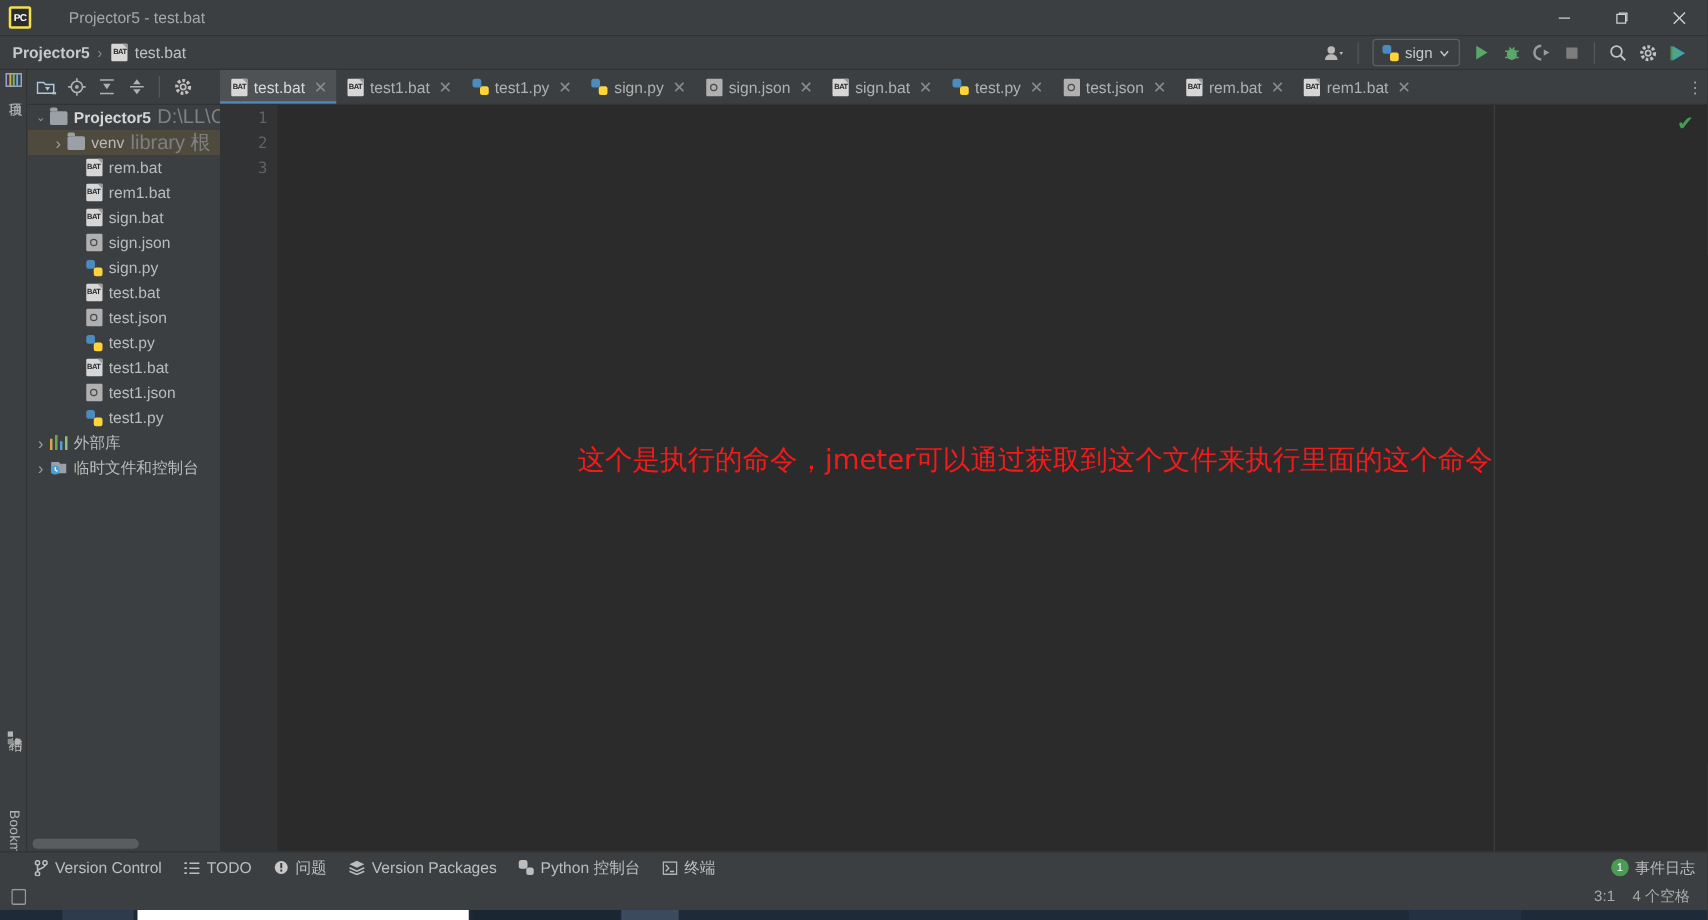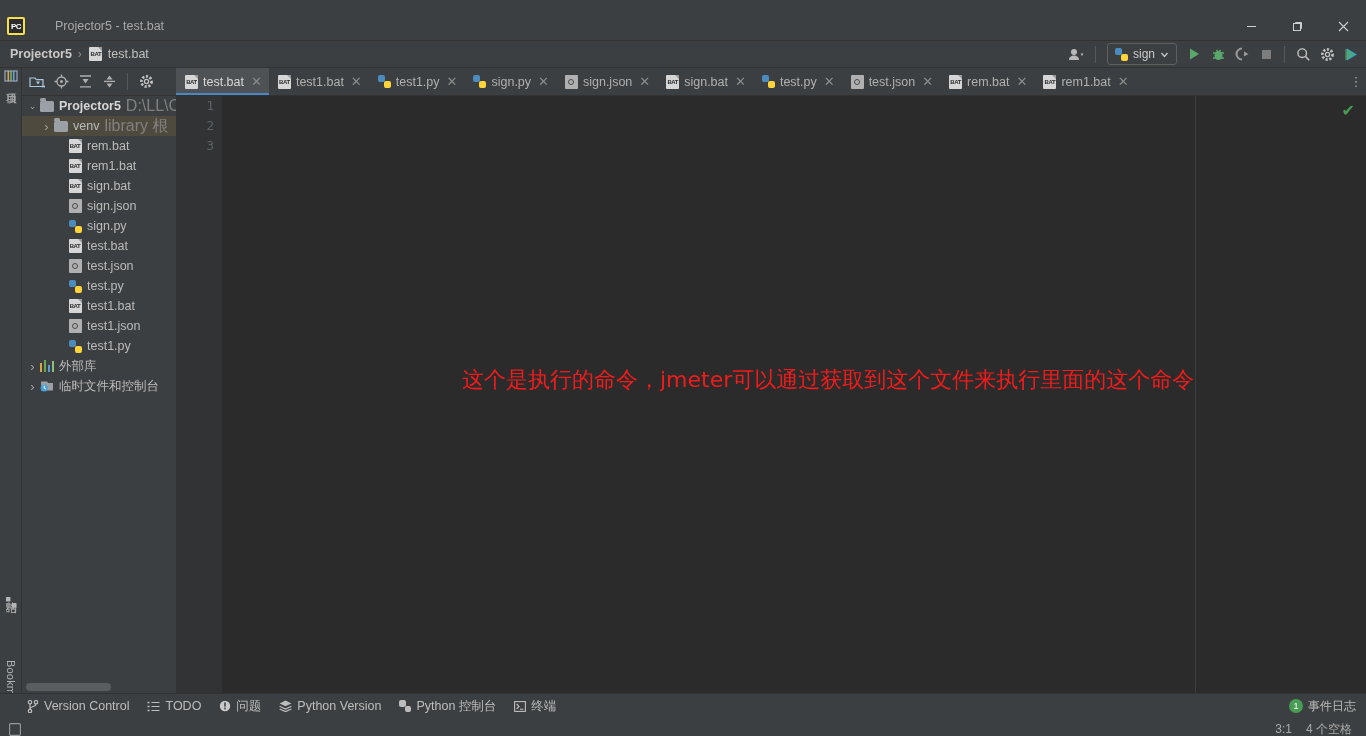--- a/index.html
+++ b/index.html
@@ -5,21 +5,21 @@
   * { box-sizing: border-box; margin: 0; padding: 0; }
   html, body {
     width: 1366px; height: 736px;
     overflow: hidden;
     background: #3c3f41;
     font-family: "Liberation Sans", "DejaVu Sans", sans-serif;
     font-size: 12px;
     color: #bbbbbb;
     -webkit-font-smoothing: antialiased;
   }
-  .app { position: relative; width: 1366px; height: 644px; margin-top: 12px; }
+  .app { position: relative; width: 1366px; height: 644px; }
 
   
   .titlebar {
     position: absolute; top:0; left:0; width:1366px; height:29px;
     background:#3c3f41;
     display:flex; align-items:center;
     border-bottom:1px solid #323232;
   }
   .pc-logo {
     width:18px; height:18px; margin-left:7px; margin-right:8px;
@@ -46,21 +46,21 @@
   
   .navbar {
     position:absolute; top:29px; left:0; width:1366px; height:27px;
     background:#3c3f41; display:flex; align-items:center;
     border-bottom:1px solid #323232;
   }
   .crumb { display:flex; align-items:center; padding-left:10px; }
   .crumb-txt { font-size:12.5px; color:#c9c9c9; font-weight:bold; }
   .crumb-sep { color:#8a8a8a; margin:0 6px; font-size:12px; }
   .crumb-file { font-size:12.5px; color:#c0c0c0; font-weight:normal; }
-  .nav-right { margin-left:auto; display:flex; align-items:center; padding-right:4px; gap:2px; }
+  .nav-right { margin-left:auto; display:flex; align-items:center; padding-right:13px; gap:2px; }
   .tb-btn {
     display:flex; align-items:center; justify-content:center;
     height:22px; min-width:22px; padding:0 3px; border-radius:3px;
   }
   .runcfg {
     display:flex; align-items:center; gap:5px;
     height:22px; padding:0 7px; border:1px solid #5e6060; border-radius:3px;
     margin:0 4px; color:#c9c9c9; font-size:12px;
   }
   .vsep { width:1px; height:17px; background:#555759; margin:0 5px; }
@@ -667,21 +667,21 @@
         <rect x="5.2" y="7.6" width="1.6" height="1.7" fill="#3c3f41"></rect>
       </svg>
       <span>问题</span>
     </div>
     <div class="bwin">
       <svg width="13" height="12" viewBox="0 0 13 12">
         <path d="M6.5 0.6 L12.4 3.4 L6.5 6.2 L0.6 3.4 Z" fill="#bdbdbd"></path>
         <path d="M0.6 6.2 L6.5 9 L12.4 6.2" fill="none" stroke="#bdbdbd" stroke-width="1.2"></path>
         <path d="M0.6 9 L6.5 11.6 L12.4 9" fill="none" stroke="#bdbdbd" stroke-width="1.2"></path>
       </svg>
-      <span>Python Version</span>
+      <span>Version Packages</span>
     </div>
     <div class="bwin">
       <span class="py-ico" style="width:12px;height:12px">
         <span class="b b1" style="width:6.5px;height:6.5px;background:#bdbdbd"></span>
         <span class="b b2" style="width:6.5px;height:6.5px;background:#bdbdbd"></span>
       </span>
       <span>Python 控制台</span>
     </div>
     <div class="bwin">
       <svg width="12" height="11" viewBox="0 0 12 11">

